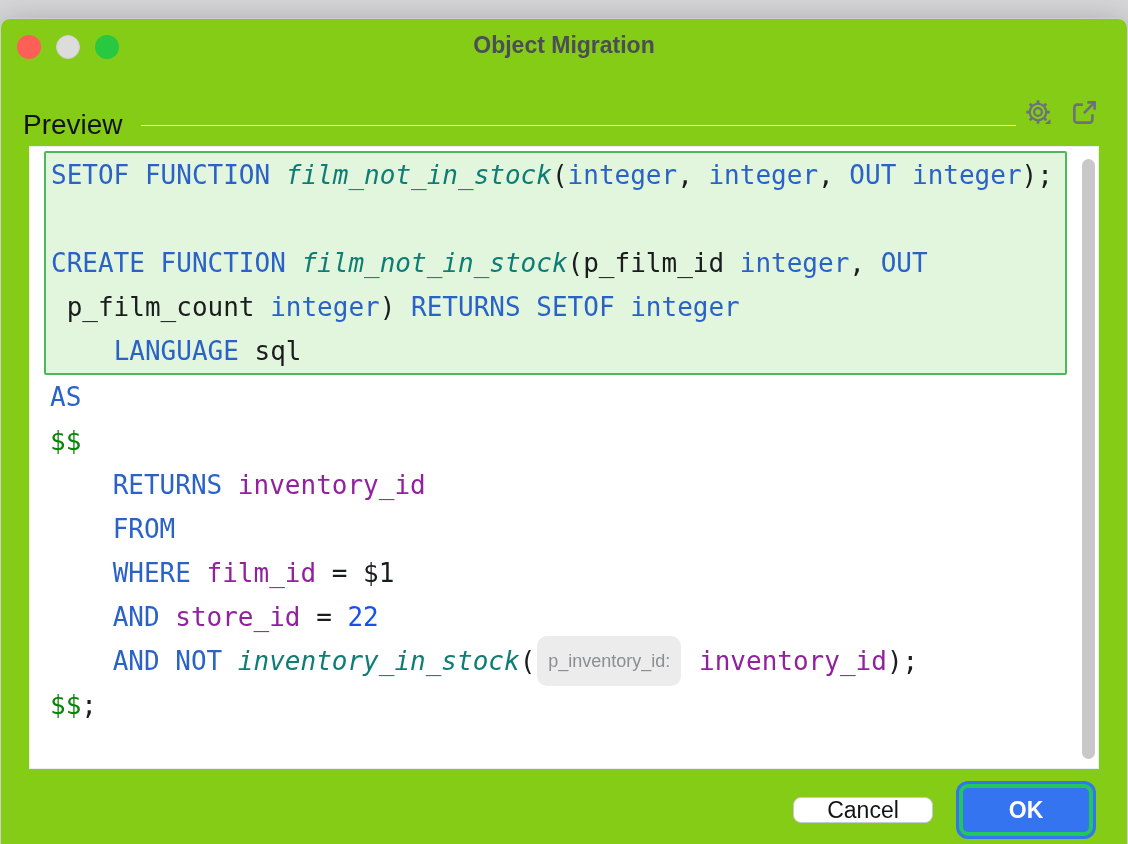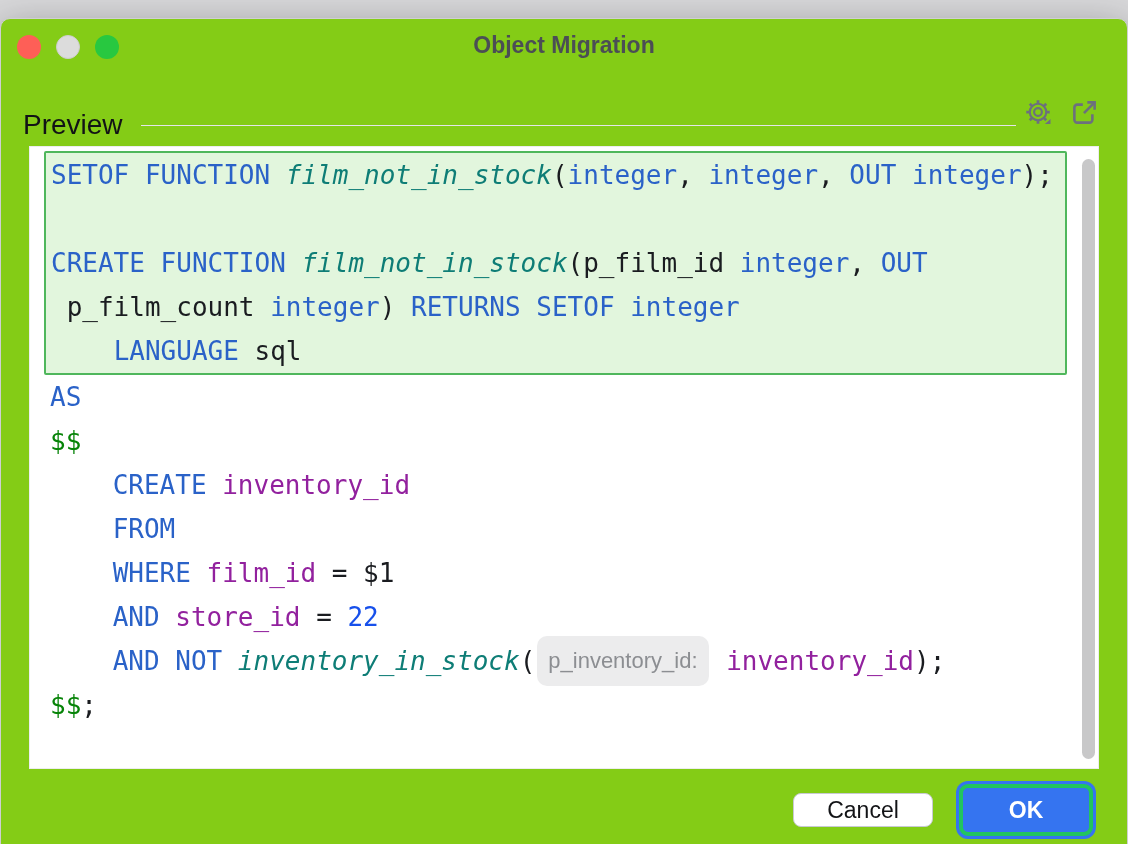--- a/index.html
+++ b/index.html
@@ -40,32 +40,32 @@
   }
   .hl-box .code-line { padding-left:5px; }
   .seg-kw  { color:var(--kw); }
   .seg-fn  { color:var(--fn); font-style:italic; }
   .seg-col { color:var(--col); }
   .seg-num { color:var(--num); }
   .seg-dol { color:var(--dol); }
   .seg-pl  { color:var(--pl); }
   .seg-hint {
     font-family:"Liberation Sans",sans-serif; font-style:normal;
-    font-size:22px; color:#8C8E92; background:#ECECED;
+    font-size:18px; color:#8C8E92; background:#ECECED;
     border-radius:10px; padding:3px 11px; margin:0 2px;
   }
   .scroll-thumb {
     position:absolute; top:12px; right:3px; width:13px; height:600px;
     background:#C8C8C9; border-radius:7px;
   }
   
   .footer { position:absolute; right:30px; bottom:22px; display:flex; gap:26px; align-items:center; }
   .btn { font-family:"Liberation Sans",sans-serif; font-size:23px; display:flex; align-items:center; justify-content:center; cursor:pointer; }
   .btn-cancel {
-    width:140px; height:34px; background:#FFFFFF; color:#121316;
+    width:140px; height:26px; background:#FFFFFF; color:#121316;
     border:1px solid #C8CAD3; border-radius:8px; box-sizing:border-box;
   }
   .btn-ok {
     width:134px; height:52px; background:var(--accent); color:#FFFFFF;
     border:4px solid #22c55e; border-radius:9px; box-sizing:border-box;
     box-shadow:0 0 0 3px var(--accent); margin:3px 4px 3px 0;font-weight:bold;
   }
 </style>
 </head>
 <body>
@@ -116,21 +116,21 @@
       <div class="hl-box">
           <div class="code-line"><span class="seg-kw">SETOF FUNCTION </span><span class="seg-fn">film_not_in_stock</span><span class="seg-pl">(</span><span class="seg-kw">integer</span><span class="seg-pl">, </span><span class="seg-kw">integer</span><span class="seg-pl">, </span><span class="seg-kw">OUT integer</span><span class="seg-pl">);</span></div>
           <div class="code-line"></div>
           <div class="code-line"><span class="seg-kw">CREATE FUNCTION </span><span class="seg-fn">film_not_in_stock</span><span class="seg-pl">(p_film_id </span><span class="seg-kw">integer</span><span class="seg-pl">, </span><span class="seg-kw">OUT</span></div>
           <div class="code-line"><span class="seg-pl"> p_film_count </span><span class="seg-kw">integer</span><span class="seg-pl">) </span><span class="seg-kw">RETURNS SETOF integer</span></div>
           <div class="code-line"><span class="seg-pl">    </span><span class="seg-kw">LANGUAGE</span><span class="seg-pl"> sql</span></div>
         </div>
       <div>
           <div class="code-line"><span class="seg-kw">AS</span></div>
           <div class="code-line"><span class="seg-dol">$$</span></div>
-          <div class="code-line"><span class="seg-pl">    </span><span class="seg-kw">CREATE</span><span class="seg-pl"> </span><span class="seg-col">inventory_id</span></div>
+          <div class="code-line"><span class="seg-pl">    </span><span class="seg-kw">RETURNS</span><span class="seg-pl"> </span><span class="seg-col">inventory_id</span></div>
           <div class="code-line"><span class="seg-pl">    </span><span class="seg-kw">FROM</span></div>
           <div class="code-line"><span class="seg-pl">    </span><span class="seg-kw">WHERE</span><span class="seg-pl"> </span><span class="seg-col">film_id</span><span class="seg-pl"> = $1</span></div>
           <div class="code-line"><span class="seg-pl">    </span><span class="seg-kw">AND</span><span class="seg-pl"> </span><span class="seg-col">store_id</span><span class="seg-pl"> = </span><span class="seg-num">22</span></div>
           <div class="code-line"><span class="seg-pl">    </span><span class="seg-kw">AND NOT </span><span class="seg-fn">inventory_in_stock</span><span class="seg-pl">(</span><span class="seg-hint">p_inventory_id:</span><span class="seg-pl"> </span><span class="seg-col">inventory_id</span><span class="seg-pl">);</span></div>
           <div class="code-line"><span class="seg-dol">$$</span><span class="seg-pl">;</span></div>
         </div>
     </div>
     <div class="scroll-thumb"></div>
   </div>
 

